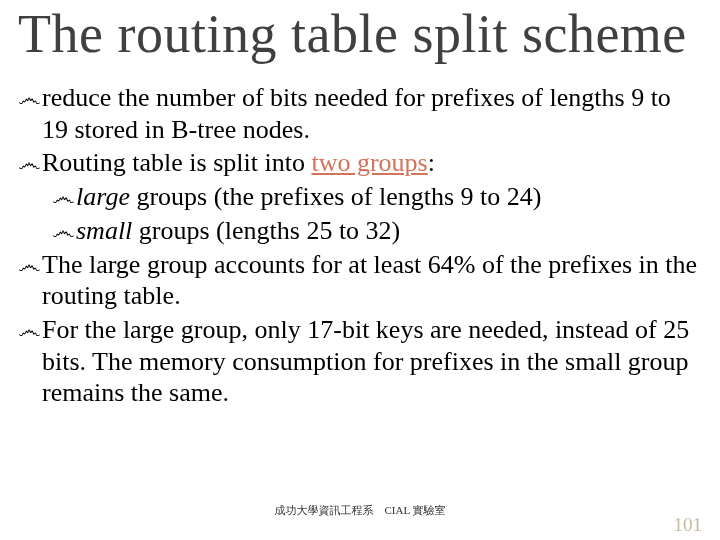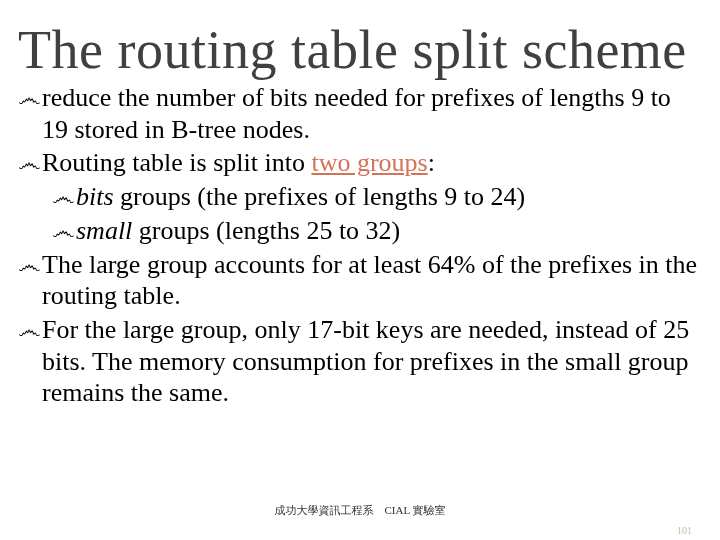--- a/index.html
+++ b/index.html
@@ -13,21 +13,20 @@
   }
   .title {
     font-size: 54px;
     font-weight: normal;
     color: #404040;
     line-height: 1.05;
     padding: 6px 8px 0 18px;
     letter-spacing: 0.5px;
     position: relative;
     z-index: 1;
-    margin-top: 16px;
   }
   .content {
     position: absolute;
     top: 82px;
     left: 18px;
     right: 20px;
     z-index: 2;
   }
   .bullet {
     display: flex;
@@ -71,22 +70,22 @@
     left: 0;
     right: 0;
     text-align: center;
     font-size: 11px;
     font-family: 'Microsoft JhengHei', 'DFKai-SB', serif;
     color: #333;
   }
   .page-num {
     position: absolute;
     bottom: 4px;
-    right: 28px;
-    font-size: 10px;
+    right: 18px;
+    font-size: 19px;
     color: #c7b8a3;
     font-family: Georgia, serif;
   }
 </style>
 </head>
 <body>
 
 <div class="title">The routing table split scheme</div>
 
 <div class="content">
@@ -99,21 +98,21 @@
   <div class="bullet">
     <span class="bullet-icon">෴</span>
     <span class="bullet-text">
       <span>Routing table is split into </span><span class="accent">two groups</span><span>:</span>
     </span>
   </div>
 
   <div class="sub-bullet">
     <span class="sub-bullet-icon">෴</span>
     <span class="bullet-text">
-      <span class="italic">bits</span><span> groups (the prefixes of lengths 9 to 24)</span>
+      <span class="italic">large</span><span> groups (the prefixes of lengths 9 to 24)</span>
     </span>
   </div>
 
   <div class="sub-bullet">
     <span class="sub-bullet-icon">෴</span>
     <span class="bullet-text">
       <span class="italic">small</span><span> groups (lengths 25 to 32)</span>
     </span>
   </div>
 

